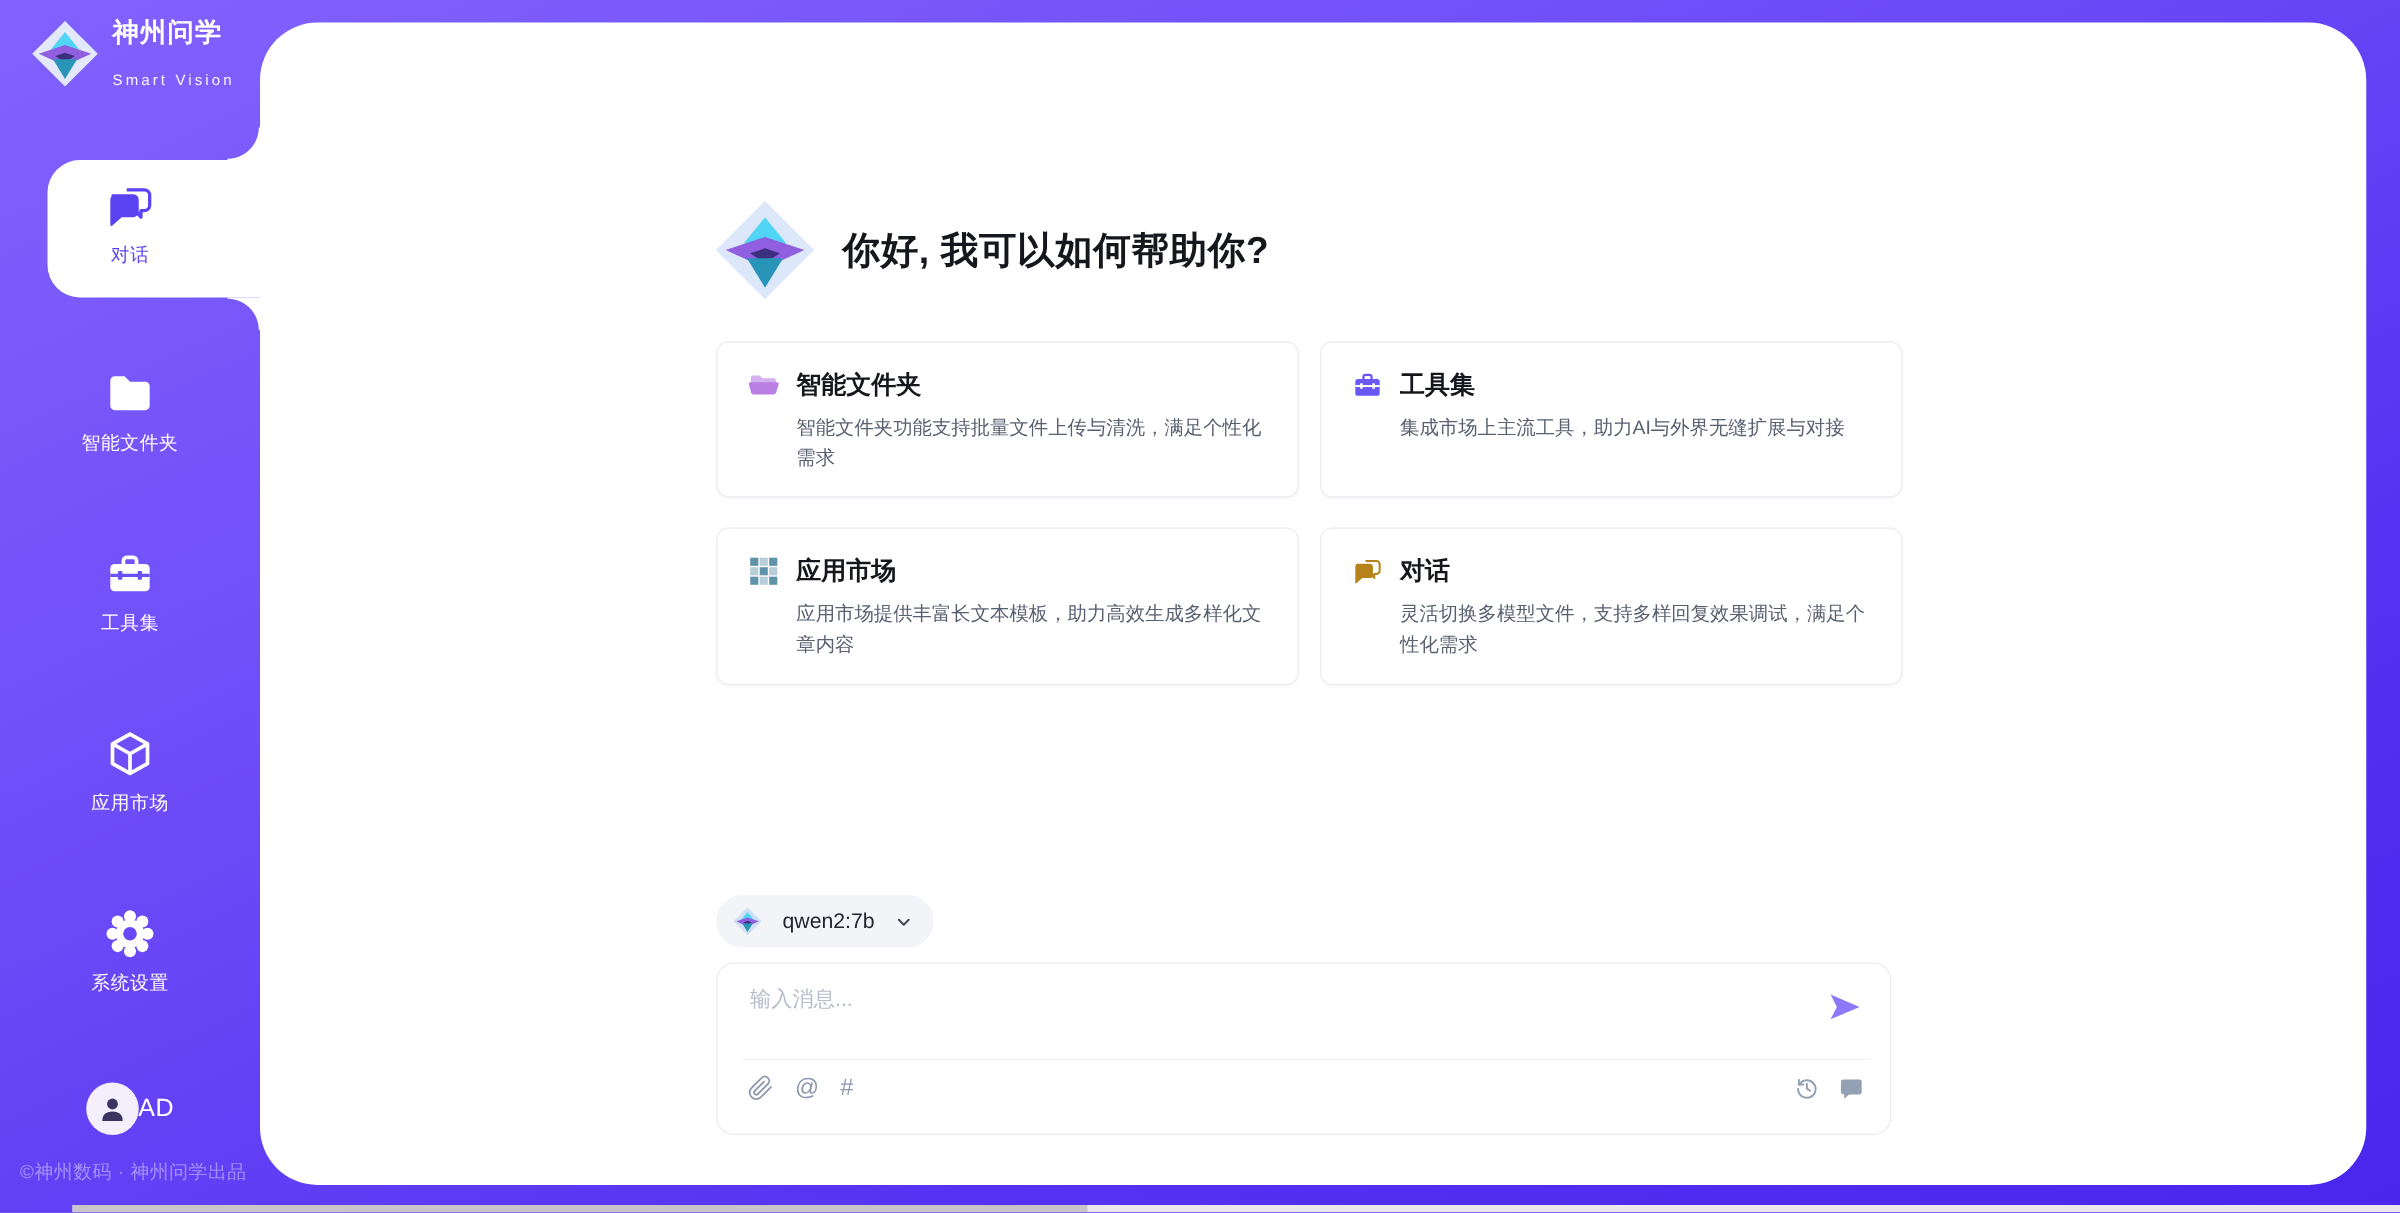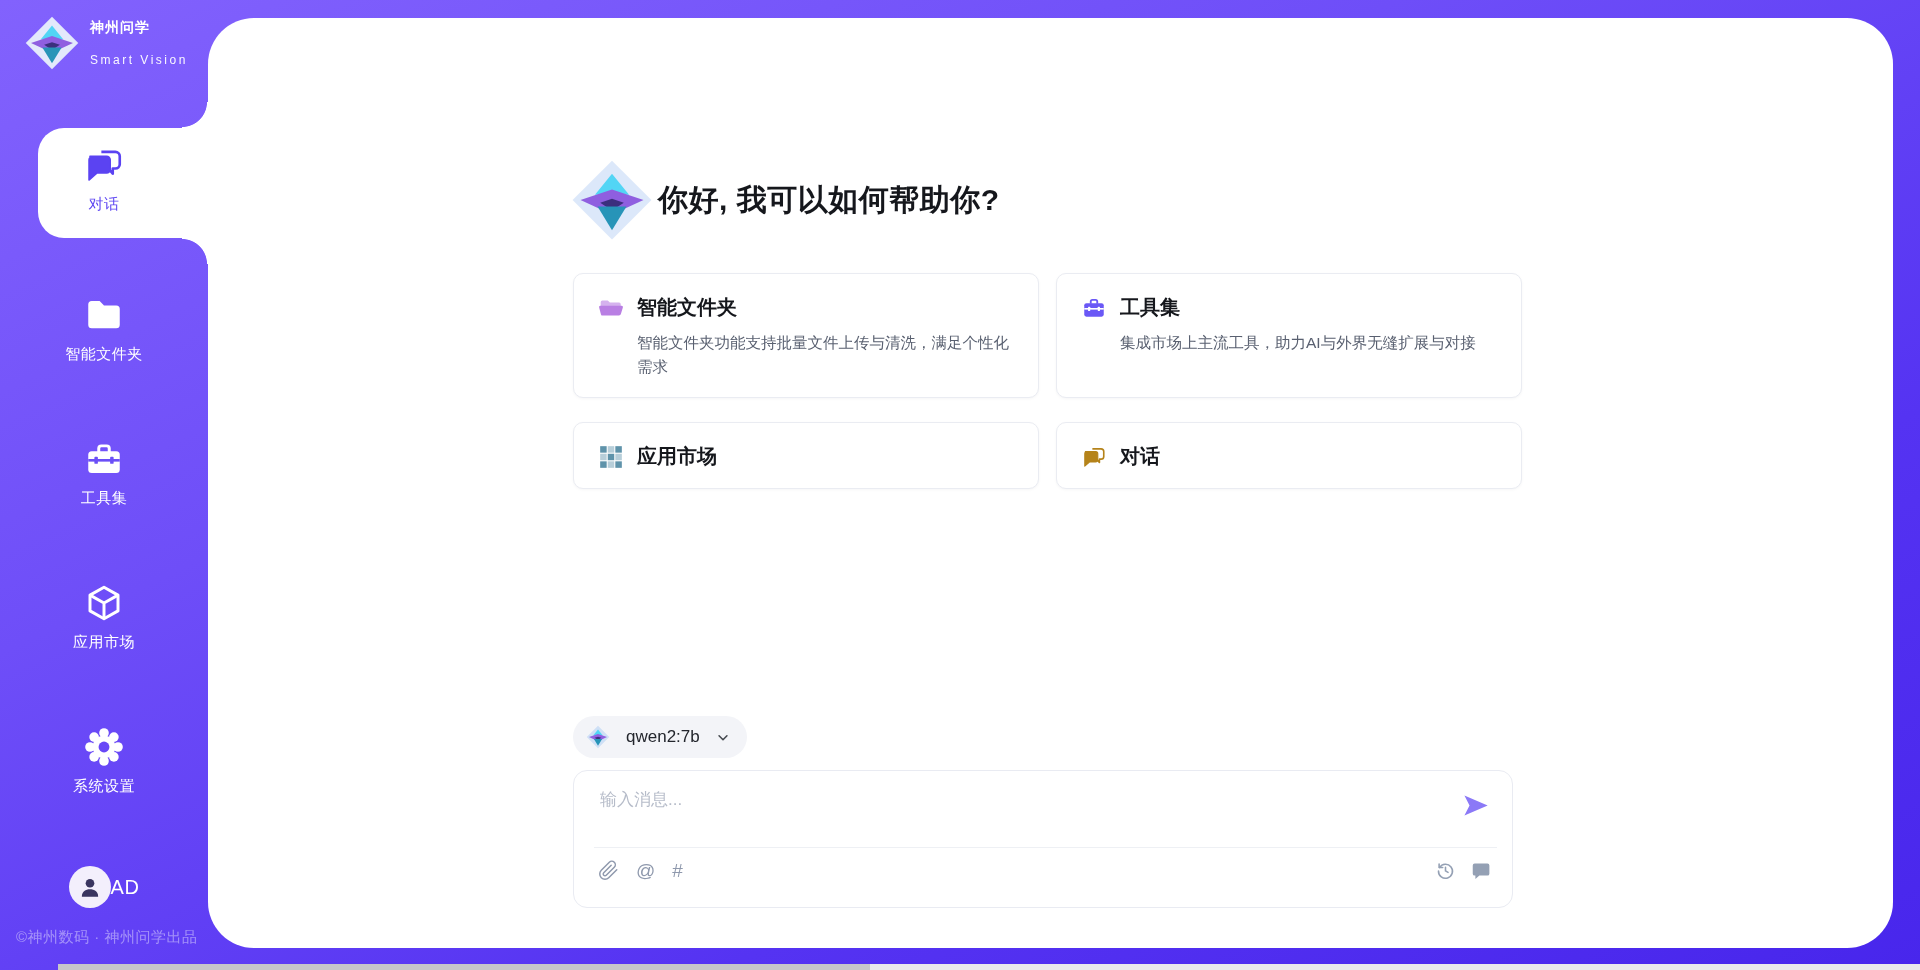--- a/index.html
+++ b/index.html
@@ -7,37 +7,37 @@
   .stage{
     position:relative;width:1920px;height:970px;overflow:hidden;
     background:linear-gradient(155deg,#8262fd 0%,#6e4ef8 35%,#5533f2 70%,#4826ec 100%);
     font-family:"Liberation Sans","DejaVu Sans",sans-serif;
   }
   
   .main-panel{position:absolute;left:208px;top:18px;right:27px;bottom:22px;background:#fff;border-radius:46px;}
   
   .sidebar{position:absolute;left:0;top:0;width:208px;height:100%;}
   .brand{position:absolute;left:24px;top:15px;display:flex;align-items:center;gap:10px;}
-  .brand-text .bn{color:#fff;font-size:14px;font-weight:700;letter-spacing:1px;line-height:1.15;}
+  .brand-text .bn{color:#fff;font-size:21px;font-weight:700;letter-spacing:1px;line-height:1.15;}
   .brand-text .bs{color:rgba(255,255,255,.95);font-size:12px;letter-spacing:2.5px;margin-top:18px;}
   .active-tab{position:absolute;left:38px;top:128px;width:170px;height:110px;background:#fff;border-radius:26px 0 0 26px;}
   .fillet{position:absolute;width:26px;height:26px;left:182px;}
   .fillet.top{top:102px;background:radial-gradient(circle 26px at 0 0, rgba(0,0,0,0) 24.6px, #fff 25.4px);}
   .fillet.bottom{top:238px;background:radial-gradient(circle 26px at 0 100%, rgba(0,0,0,0) 24.6px, #fff 25.4px);}
   .nav-item{position:absolute;left:0;width:208px;display:flex;flex-direction:column;align-items:center;gap:9px;color:#fff;cursor:pointer;}
   .nav-item .nico{width:42px;height:42px;display:block;}
   .nav-item .nlabel{font-size:15px;letter-spacing:.5px;}
   .nav-item.active{color:#5b43f2;}
   .ni-1{top:144px;} .ni-2{top:294px;} .ni-3{top:438px;} .ni-4{top:582px;} .ni-5{top:726px;}
   .user-row{position:absolute;left:0;top:866px;width:208px;display:flex;align-items:center;justify-content:center;cursor:pointer;}
   .avatar{width:42px;height:42px;border-radius:50%;background:#f3effc;display:flex;align-items:center;justify-content:center;color:#3a3560;}
   .user-initials{color:#fff;font-size:20px;font-weight:500;letter-spacing:.5px;}
   .footer-credit{position:absolute;left:16px;top:928px;color:rgba(255,255,255,.42);font-size:15px;letter-spacing:.5px;text-align:right;}
   
-  .greeting{position:absolute;left:570px;top:158px;display:flex;align-items:center;gap:4px;}
+  .greeting{position:absolute;left:570px;top:158px;display:flex;align-items:center;gap:20px;}
   .greeting .glogo{width:84px;height:84px;}
   .page-title{font-size:30px;font-weight:800;color:#15171c;letter-spacing:.5px;}
   
   .cards{position:absolute;left:573px;top:273px;width:949px;display:grid;grid-template-columns:1fr 1fr;gap:24px 17px;}
   .card{background:#fff;border:1px solid #eaecf2;border-radius:10px;padding:20px 24px 18px;box-shadow:0 1px 3px rgba(25,28,45,.04);cursor:pointer;}
   .card-head{display:flex;align-items:center;gap:13px;}
   .card-icon{width:26px;height:26px;flex:0 0 26px;}
   .c-folder{color:#b97fe3;} .c-toolbox{color:#6a58f6;--seam:#fff;} .c-grid{color:#5f93aa;} .c-chat{color:#b5831a;}
   .card-title{font-size:20px;font-weight:800;color:#15171c;}
   .card-desc{margin:10px 0 0 39px;font-size:15.5px;color:#596070;line-height:1.56;max-width:396px;}
@@ -202,30 +202,32 @@
             <rect x="32" y="4" width="12" height="12"></rect>
           <rect x="4" y="18" width="12" height="12" opacity="0.45"></rect>
             <rect x="18" y="18" width="12" height="12"></rect>
             <rect x="32" y="18" width="12" height="12" opacity="0.45"></rect>
           <rect x="4" y="32" width="12" height="12"></rect>
             <rect x="18" y="32" width="12" height="12" opacity="0.45"></rect>
             <rect x="32" y="32" width="12" height="12"></rect>
         </svg>
         <span class="card-title">应用市场</span>
       </div>
+      <div class="card-desc">应用市场提供丰富长文本模板，助力高效生成多样化文章内容</div>
     </div>
 
     <div class="card">
       <div class="card-head">
         <svg class="card-icon c-chat" viewBox="0 0 48 48">
           <path d="M21 9h16a5 5 0 0 1 5 5v9a5 5 0 0 1-5 5h-3v6l-5-6" fill="none" stroke="currentColor" stroke-width="3" stroke-linejoin="round"></path>
           <path d="M8 14h19a4 4 0 0 1 4 4v11a4 4 0 0 1-4 4H16l-9 8V18a4 4 0 0 1 4-4z" fill="currentColor" stroke="currentColor" stroke-width="2" stroke-linejoin="round"></path>
         </svg>
         <span class="card-title">对话</span>
       </div>
+      <div class="card-desc">灵活切换多模型文件，支持多样回复效果调试，满足个性化需求</div>
     </div>
   </div>
 
   <div class="model-pill">
     <svg class="plogo" viewBox="0 0 64 64">
       <polygon points="32,2 62,32 32,62 2,32" fill="#cfe0f6"></polygon>
       <polygon points="32,12 45,28 19,28" fill="#52d5f5"></polygon>
       <polygon points="8,32 32,24 56,32 32,43" fill="#8f5fe0"></polygon>
       <polygon points="32,31 41,34 32,40 23,34" fill="#3c2f7d"></polygon>
       <polygon points="32,55 21,37 43,37" fill="#2794b8"></polygon>

